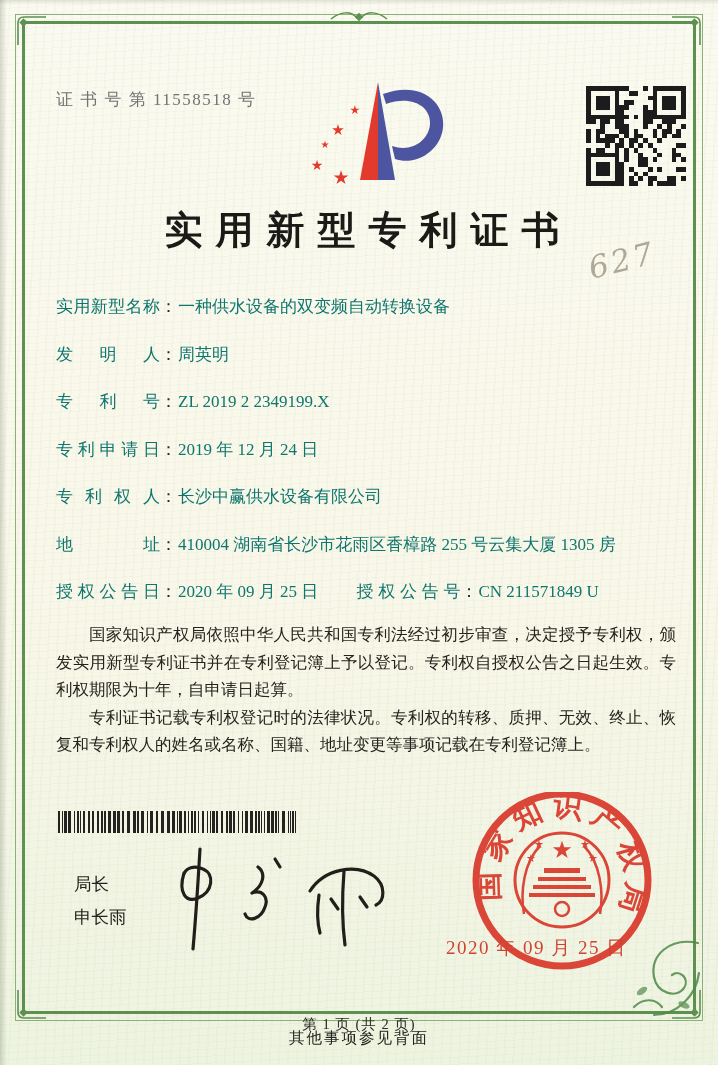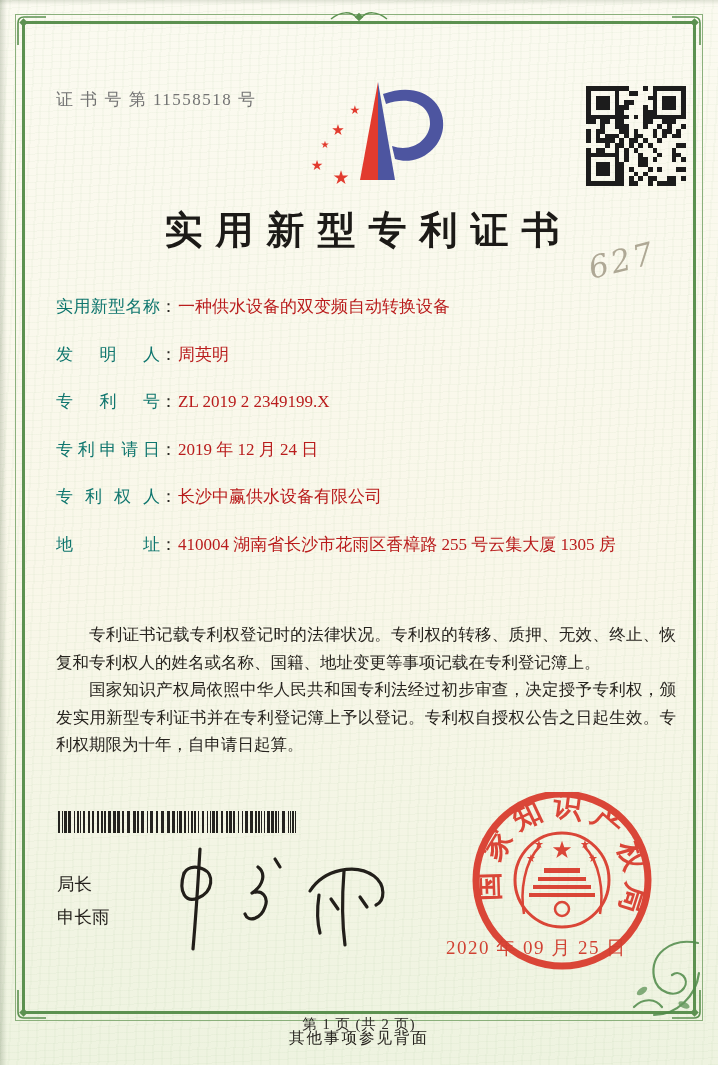--- a/index.html
+++ b/index.html
@@ -39,31 +39,31 @@
     font-size:38px;font-weight:bold;letter-spacing:13px;padding-left:19px;box-sizing:border-box;color:#1c1a17;}
   .pencil-note{position:absolute;top:242px;left:588px;font-size:31px;font-style:italic;
     color:rgba(125,115,92,.6);transform:rotate(-14deg);letter-spacing:3px;font-family:"DejaVu Serif",serif;}
 
   
   .fields{position:absolute;top:293px;left:56px;right:34px;}
   .frow{margin-bottom:20.5px;font-size:17px;line-height:27px;white-space:nowrap;}
   .flabel{display:inline-block;width:104px;text-align:justify;text-align-last:justify;
     -moz-text-align-last:justify;vertical-align:top;color:#0f766e;}
   .fcolon{display:inline-block;width:18px;}
-  .fvalue{color:#b91c1c;}
+  .fvalue{color:#0f766e;}
   .frow .g2{margin-left:34px;}
 
   
   .paras{position:absolute;top:621px;left:56px;right:42px;}
   .paras p{margin:0;font-size:16.5px;line-height:27.5px;text-indent:2em;
     text-align:justify;color:#26231e;}
 
   
   .barcode{position:absolute;top:810px;left:56px;}
-  .signer{position:absolute;top:868px;left:57px;font-size:17.5px;line-height:33px;color:#26231e;}
+  .signer{position:absolute;top:868px;left:74px;font-size:17.5px;line-height:33px;color:#26231e;}
   .signature{position:absolute;top:843px;left:138px;}
   .seal{position:absolute;top:792px;left:438px;}
   .page-note{position:absolute;top:991px;left:0;width:100%;text-align:center;
     font-size:14.5px;letter-spacing:1px;color:#2a2824;margin-top:24px;}
   .back-note{position:absolute;top:1028px;left:0;width:100%;text-align:center;
     font-size:15.5px;letter-spacing:2px;color:#26231e;}
 </style>
 </head>
 <body>
 
@@ -390,25 +390,33 @@
   </div>
   <div class="frow">
     <span class="flabel">专利申请日</span><span class="fcolon">：</span><span class="fvalue">2019 年 12 月 24 日</span>
   </div>
   <div class="frow">
     <span class="flabel">专利权人</span><span class="fcolon">：</span><span class="fvalue">长沙中赢供水设备有限公司</span>
   </div>
   <div class="frow">
     <span class="flabel">地址</span><span class="fcolon">：</span><span class="fvalue">410004 湖南省长沙市花雨区香樟路 255 号云集大厦 1305 房</span>
   </div>
+  <div class="frow">
+    <span>
+      <span class="flabel">授权公告日</span><span class="fcolon">：</span><span class="fvalue">2020 年 09 月 25 日</span>
+    </span>
+    <span class="g2">
+      <span class="flabel">授权公告号</span><span class="fcolon">：</span><span class="fvalue">CN 211571849 U</span>
+    </span>
+  </div>
 </div>
 
 <div class="paras">
+  <p>国家知识产权局依照中华人民共和国专利法经过初步审查，决定授予专利权，颁发实用新型专利证书并在专利登记簿上予以登记。专利权自授权公告之日起生效。专利权期限为十年，自申请日起算。</p>
   <p>专利证书记载专利权登记时的法律状况。专利权的转移、质押、无效、终止、恢复和专利权人的姓名或名称、国籍、地址变更等事项记载在专利登记簿上。</p>
-  <p>国家知识产权局依照中华人民共和国专利法经过初步审查，决定授予专利权，颁发实用新型专利证书并在专利登记簿上予以登记。专利权自授权公告之日起生效。专利权期限为十年，自申请日起算。</p>
 </div>
 
 <div class="barcode">
   <svg id="barcode" width="248" height="24" viewBox="0 0 248 24" shape-rendering="crispEdges">
       <rect x="2" y="1" width="2" height="22" fill="#24231f"></rect>
       <rect x="6" y="1" width="1" height="22" fill="#24231f"></rect>
       <rect x="8" y="1" width="3" height="22" fill="#24231f"></rect>
       <rect x="12" y="1" width="3" height="22" fill="#24231f"></rect>
       <rect x="18" y="1" width="1" height="22" fill="#24231f"></rect>
       <rect x="21" y="1" width="2" height="22" fill="#24231f"></rect>

